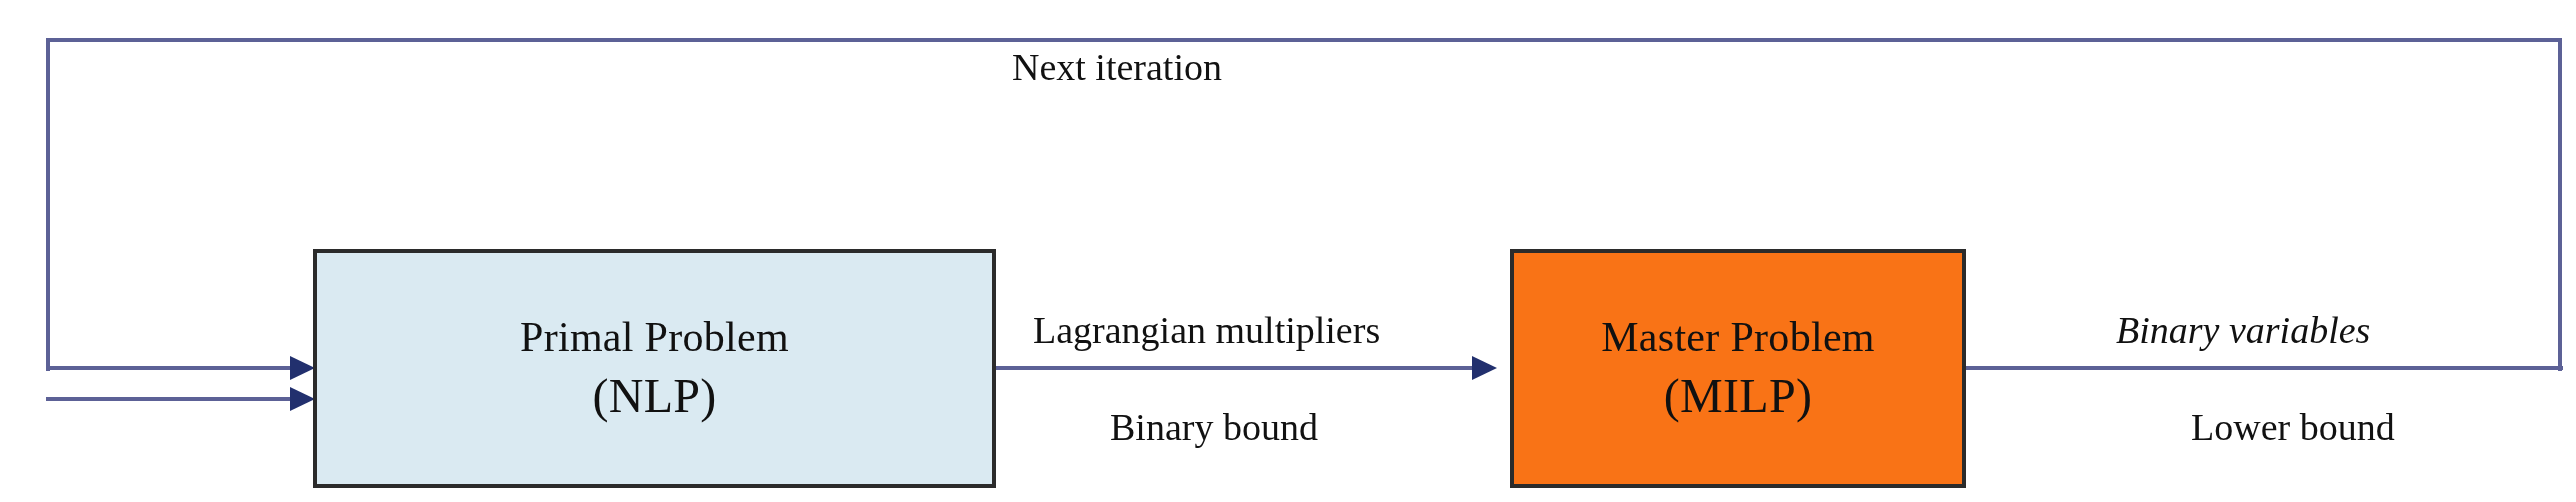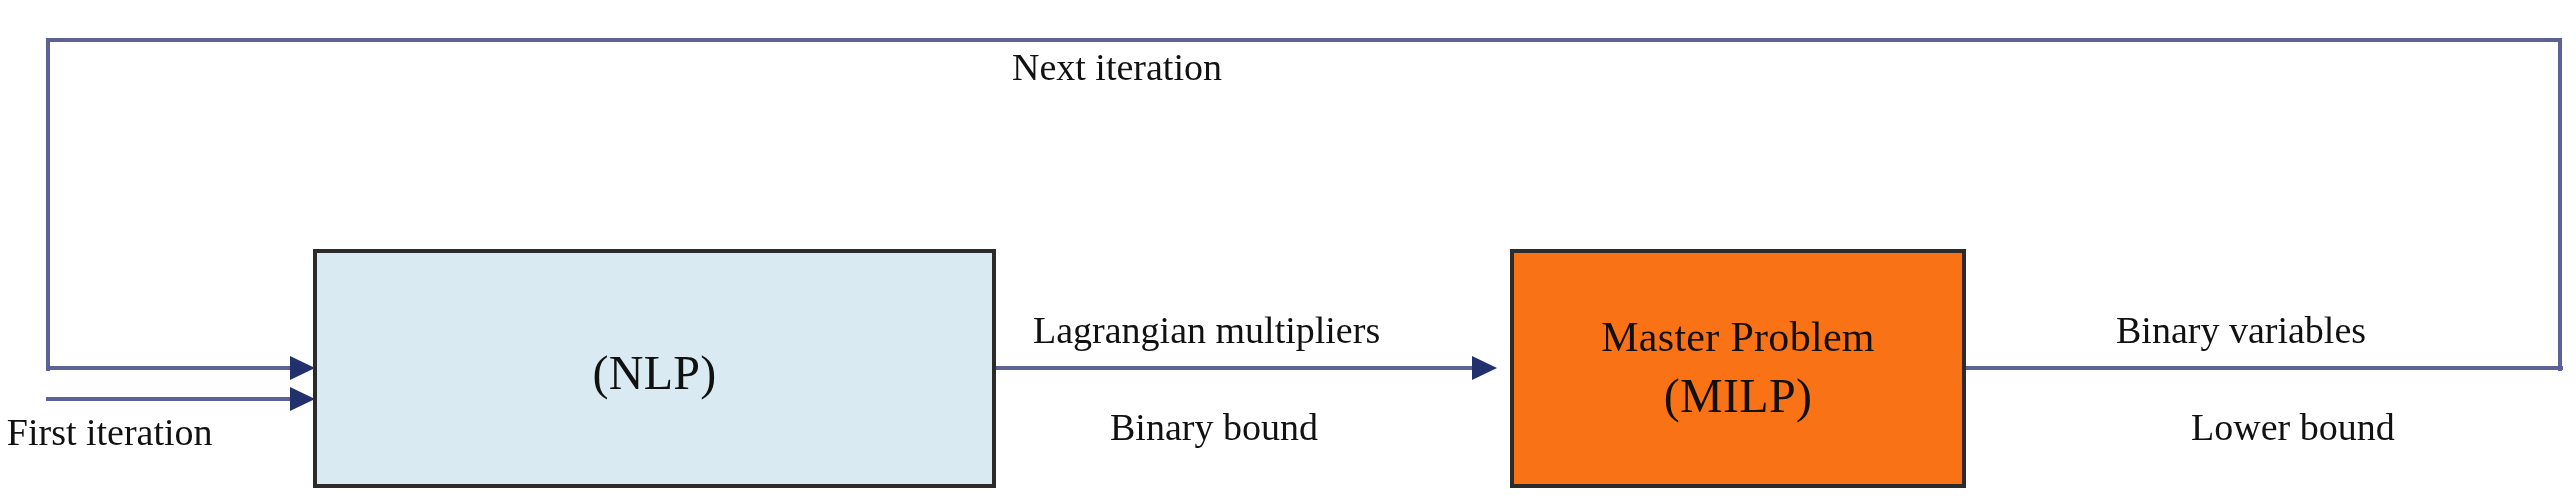--- a/index.html
+++ b/index.html
@@ -90,21 +90,21 @@
     position: absolute;
     font-size: 38px;
     color: #111111;
     white-space: nowrap;
     line-height: 1;
   }
   #label-next-iteration     { left: 1012px; top: 0px; margin-top: 48px;   }
   #label-first-iteration    { left: 6.8px;    top: 413px; }
   #label-lagrangian         { left: 1033px; top: 311px; }
   #label-upper-bound        { left: 1110px; top: 408px; }
-  #label-binary-variables   { left: 2116px; top: 311px; }
+  #label-binary-variables   { left: 2116px; top: 311px; font-style: italic; }
   #label-lower-bound        { left: 2191px; top: 408px; }
 </style>
 </head>
 <body>
 
 <div id="canvas">
 
   <div class="vline" id="loop-right-v"></div>
   <div class="hline" id="loop-top-h"></div>
   <div class="vline" id="loop-left-v"></div>
@@ -114,29 +114,29 @@
 
   <div class="hline" id="first-iter-h"></div>
   <div class="arrowhead" id="first-iter-arrow"></div>
 
   <div class="hline" id="primal-master-h"></div>
   <div class="arrowhead" id="primal-master-arrow"></div>
 
   <div class="hline" id="master-out-h"></div>
 
   <div class="node-box" id="primal-box">
+    <div class="node-line-1">Primal Problem</div>
     <div class="node-line-2">(NLP)</div>
   </div>
 
   <div class="node-box" id="master-box">
     <div class="node-line-1">Master Problem</div>
     <div class="node-line-2">(MILP)</div>
   </div>
 
   <div class="label" id="label-next-iteration">Next iteration</div>
-  <div class="label" id="label-first-iteration">First iteration</div>
   <div class="label" id="label-lagrangian">Lagrangian multipliers</div>
   <div class="label" id="label-upper-bound">Binary bound</div>
   <div class="label" id="label-binary-variables">Binary variables</div>
   <div class="label" id="label-lower-bound">Lower bound</div>
 
 </div>
 
 
 </body></html>

